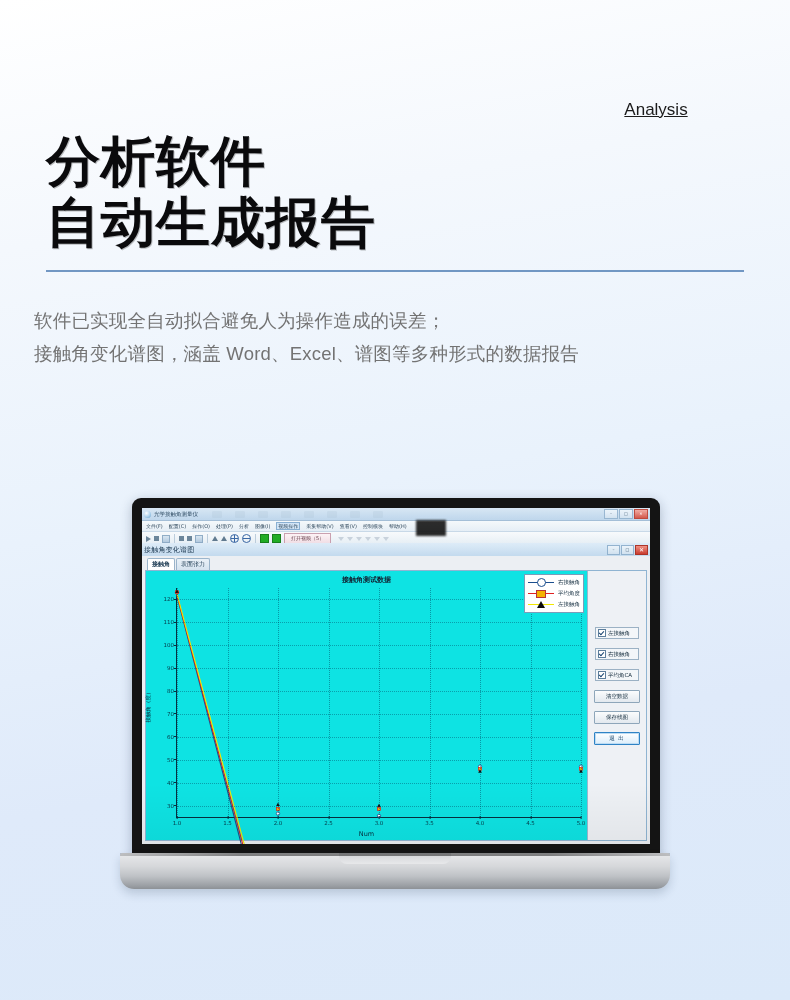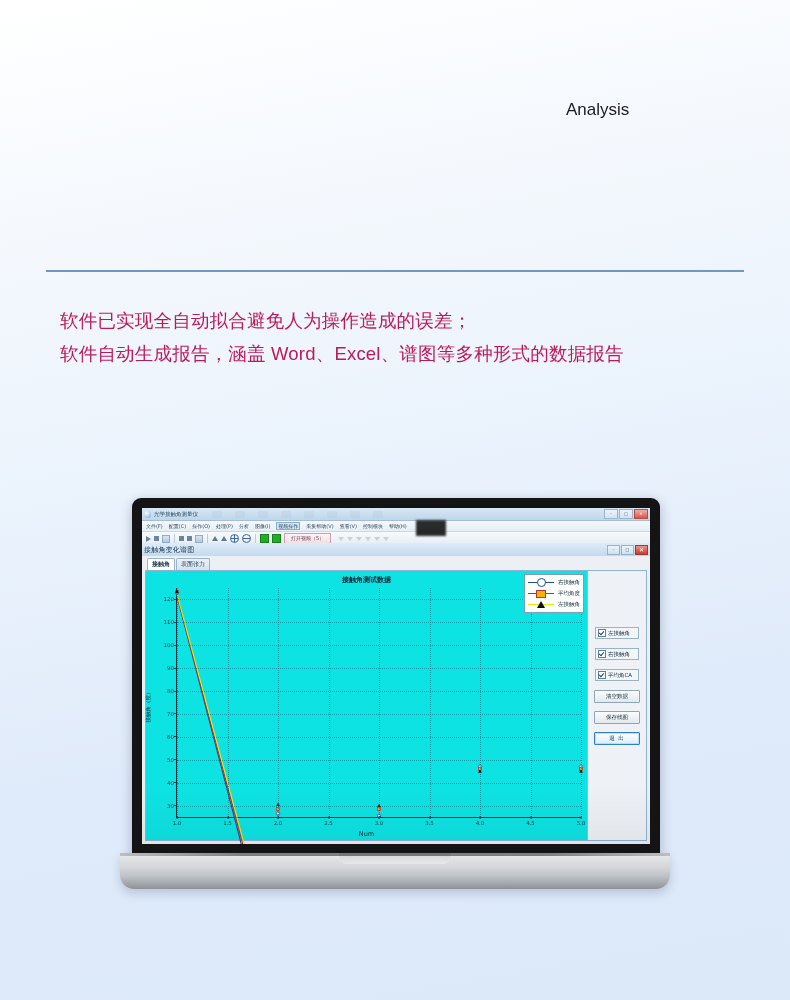--- a/index.html
+++ b/index.html
@@ -14,27 +14,28 @@
   .headline{
     position:absolute;left:46px;top:95px;
     font-family:"DejaVu Serif","Liberation Serif",serif;
     font-weight:bold;color:#0a0a0c;
     font-size:54px;line-height:1.12;letter-spacing:1px;
     text-shadow:1px 1px 0 rgba(0,0,0,.25);
   }
   .headline .l2{display:block;}
   .eyebrow{
     position:absolute;right:44px;top:98px;width:180px;
-    text-align:left;color:#1b1b1b;font-size:17px;line-height:1.45;
+    text-align:center;color:#1b1b1b;font-size:17px;line-height:1.45;
     font-weight:400;
+    text-decoration:underline;
   }
   .rule{position:absolute;left:46px;top:270px;width:698px;height:2px;background:#5a86b8;opacity:.85;}
   .body-copy{
-    position:absolute;left:60px;top:305px;width:710px;
-    color:#be185d;font-size:18.5px;line-height:1.78;letter-spacing:.2px;
+    position:absolute;left:34px;top:305px;width:710px;
+    color:#737373;font-size:18.5px;line-height:1.78;letter-spacing:.2px;
   }
   .body-copy p{margin:0;}
 
   
   .laptop{position:absolute;left:120px;top:498px;width:550px;height:420px;}
   .lid{
     position:absolute;left:12px;top:0;width:528px;height:360px;
     background:#141414;border-radius:9px 9px 3px 3px;
     box-shadow:0 3px 12px rgba(20,40,70,.28);
     padding:10px 10px 14px 10px;box-sizing:border-box;
@@ -163,30 +164,34 @@
 
   
   .soft{position:absolute;inset:0;pointer-events:none;
         background:linear-gradient(180deg,rgba(255,255,255,.10),rgba(255,255,255,0) 18%,rgba(255,255,255,0) 82%,rgba(0,0,0,.05));}
   .webcam-blob{position:absolute;left:54%;top:12px;width:30px;height:16px;background:#080808;opacity:.92;filter:blur(1px);}
 </style>
 </head>
 <body>
 
 <div class="hero">
+  <h1 class="headline">
+    <span>分析软件</span>
+    <span class="l2">自动生成报告</span>
+  </h1>
 
   <div class="eyebrow">
     <div>Analysis</div>
   </div>
 
   <div class="rule"></div>
 
   <div class="body-copy">
     <p>软件已实现全自动拟合避免人为操作造成的误差；</p>
-    <p>软件自动生成报告，涵盖 Word、Excel、谱图等多种形式的数据报告</p>
+    <p>接触角变化谱图，涵盖 Word、Excel、谱图等多种形式的数据报告</p>
   </div>
 </div>
 
 <div class="laptop">
   <div class="lid">
     <div class="screen">
 
       <div class="app">
 
         <div class="titlebar">

